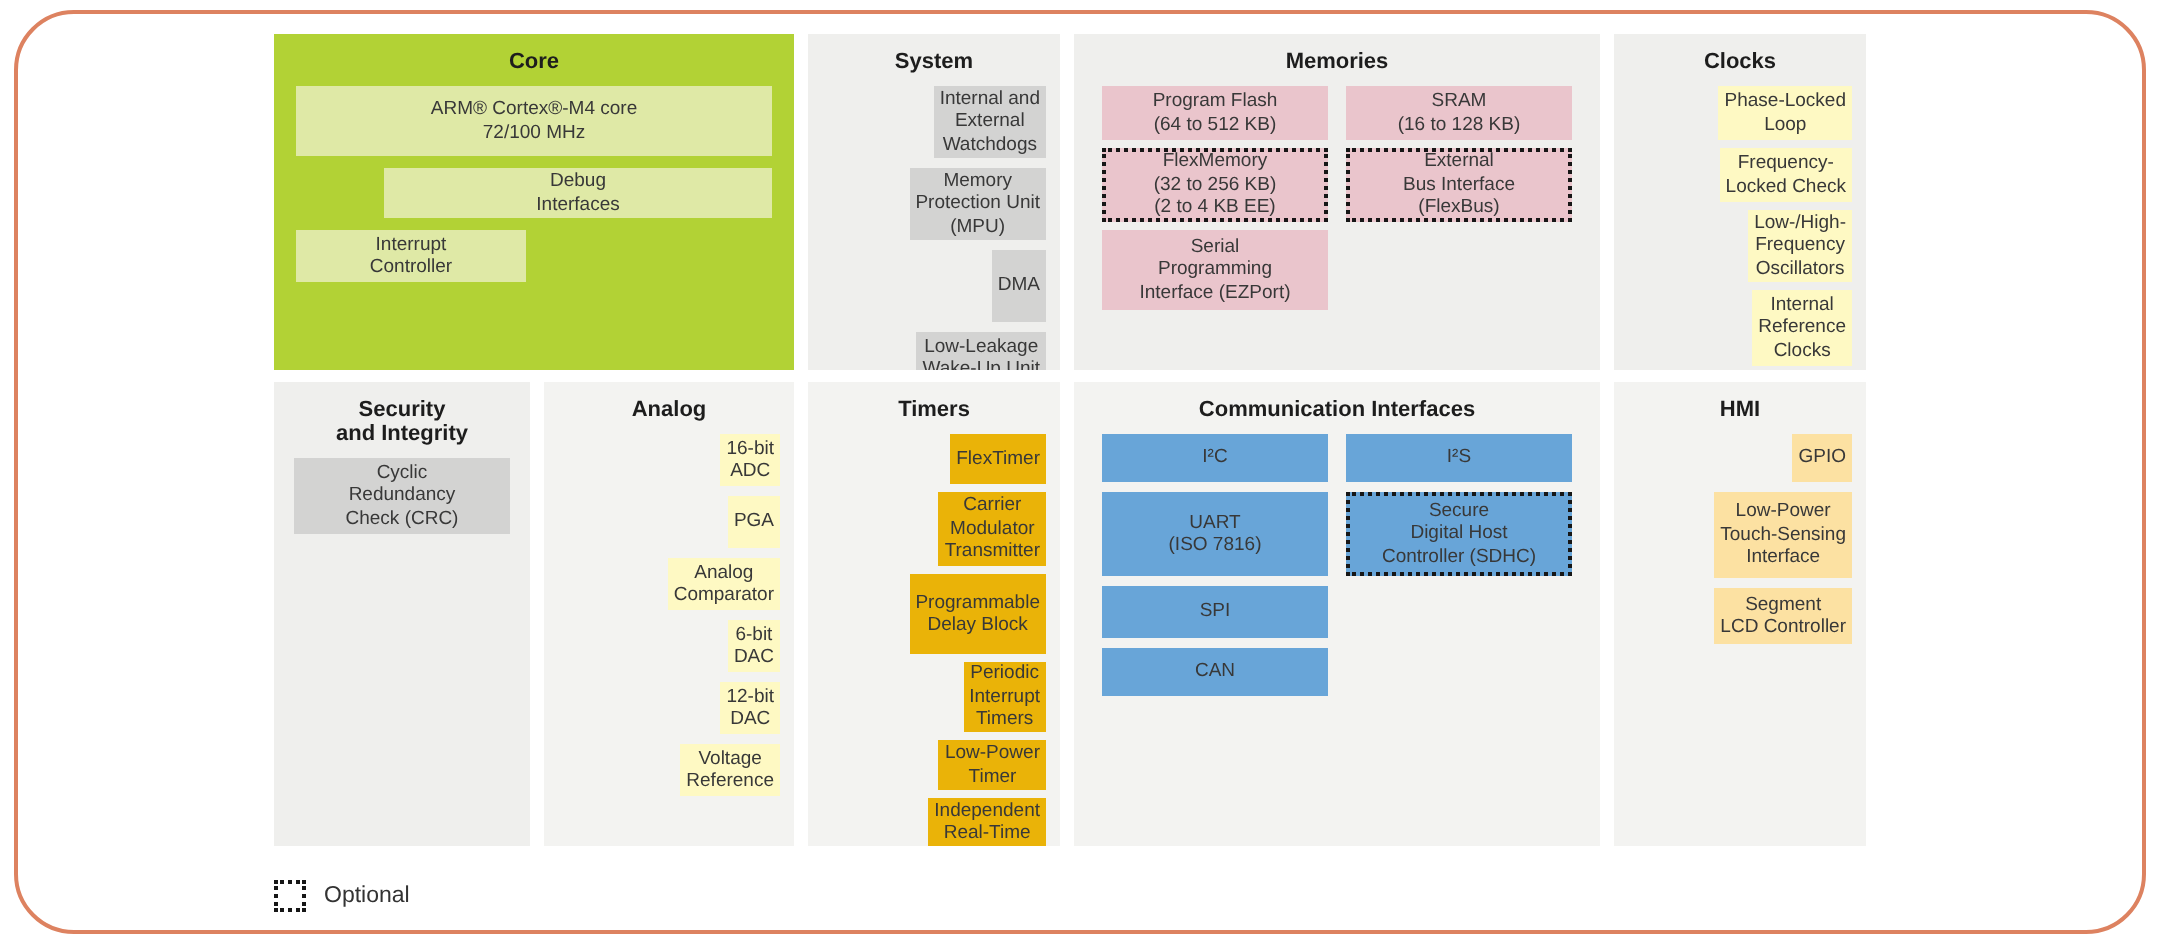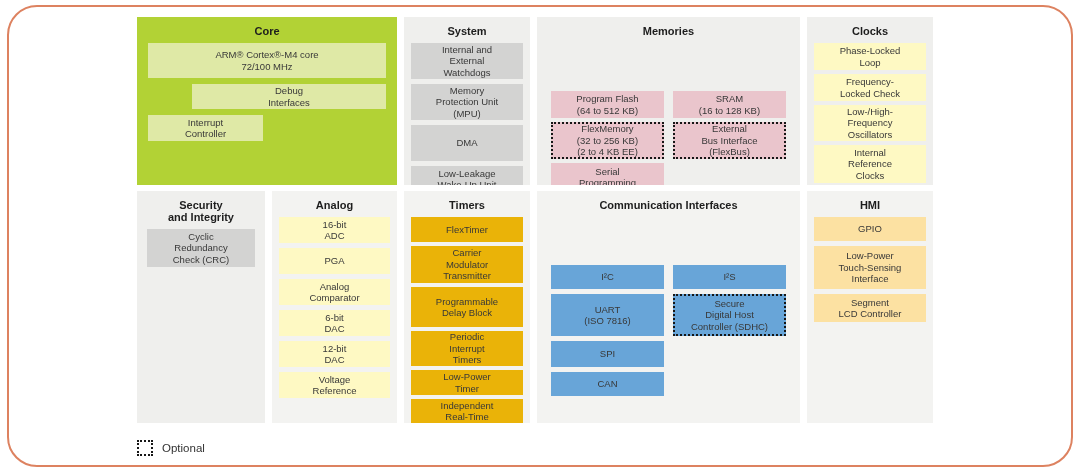--- a/index.html
+++ b/index.html
@@ -21,22 +21,22 @@
   .panel { box-sizing:border-box; overflow:hidden; }
   .p-core  { background:#b2d235; padding:0 11px; }
   .p-gray  { background:#efefed; }
   .p-gray2 { background:#f3f3f1; }
   .hdr {
     font-size:11px; font-weight:bold; color:#1d1d1d; text-align:center;
     padding:8px 2px 6px; line-height:12px; white-space:pre-line;
   }
   .col  { display:flex; flex-direction:column; }
   .twocol { display:flex; gap:9px; padding:0 14px; }
-  .twocol > .col { flex:1;margin-top:48px; }
-  .pad7 { padding:0 7px; }
+  .twocol > .col { flex:1; }
+  .pad7 { padding:0 7px;align-items:flex-end; }
   .pad10 { padding:0 10px; }
   .blk {
     box-sizing:border-box; display:flex; align-items:center; justify-content:center;
     text-align:center; font-size:9.5px; line-height:11.5px; color:#383838;
     white-space:pre-line; padding:2px 3px; flex-shrink:0;
   }
   .c-green  { background:#dfe9a6; }
   .c-dgray  { background:#d3d3d2; }
   .c-lgray  { background:#eab308; }
   .c-pink   { background:#eac5cc; }

